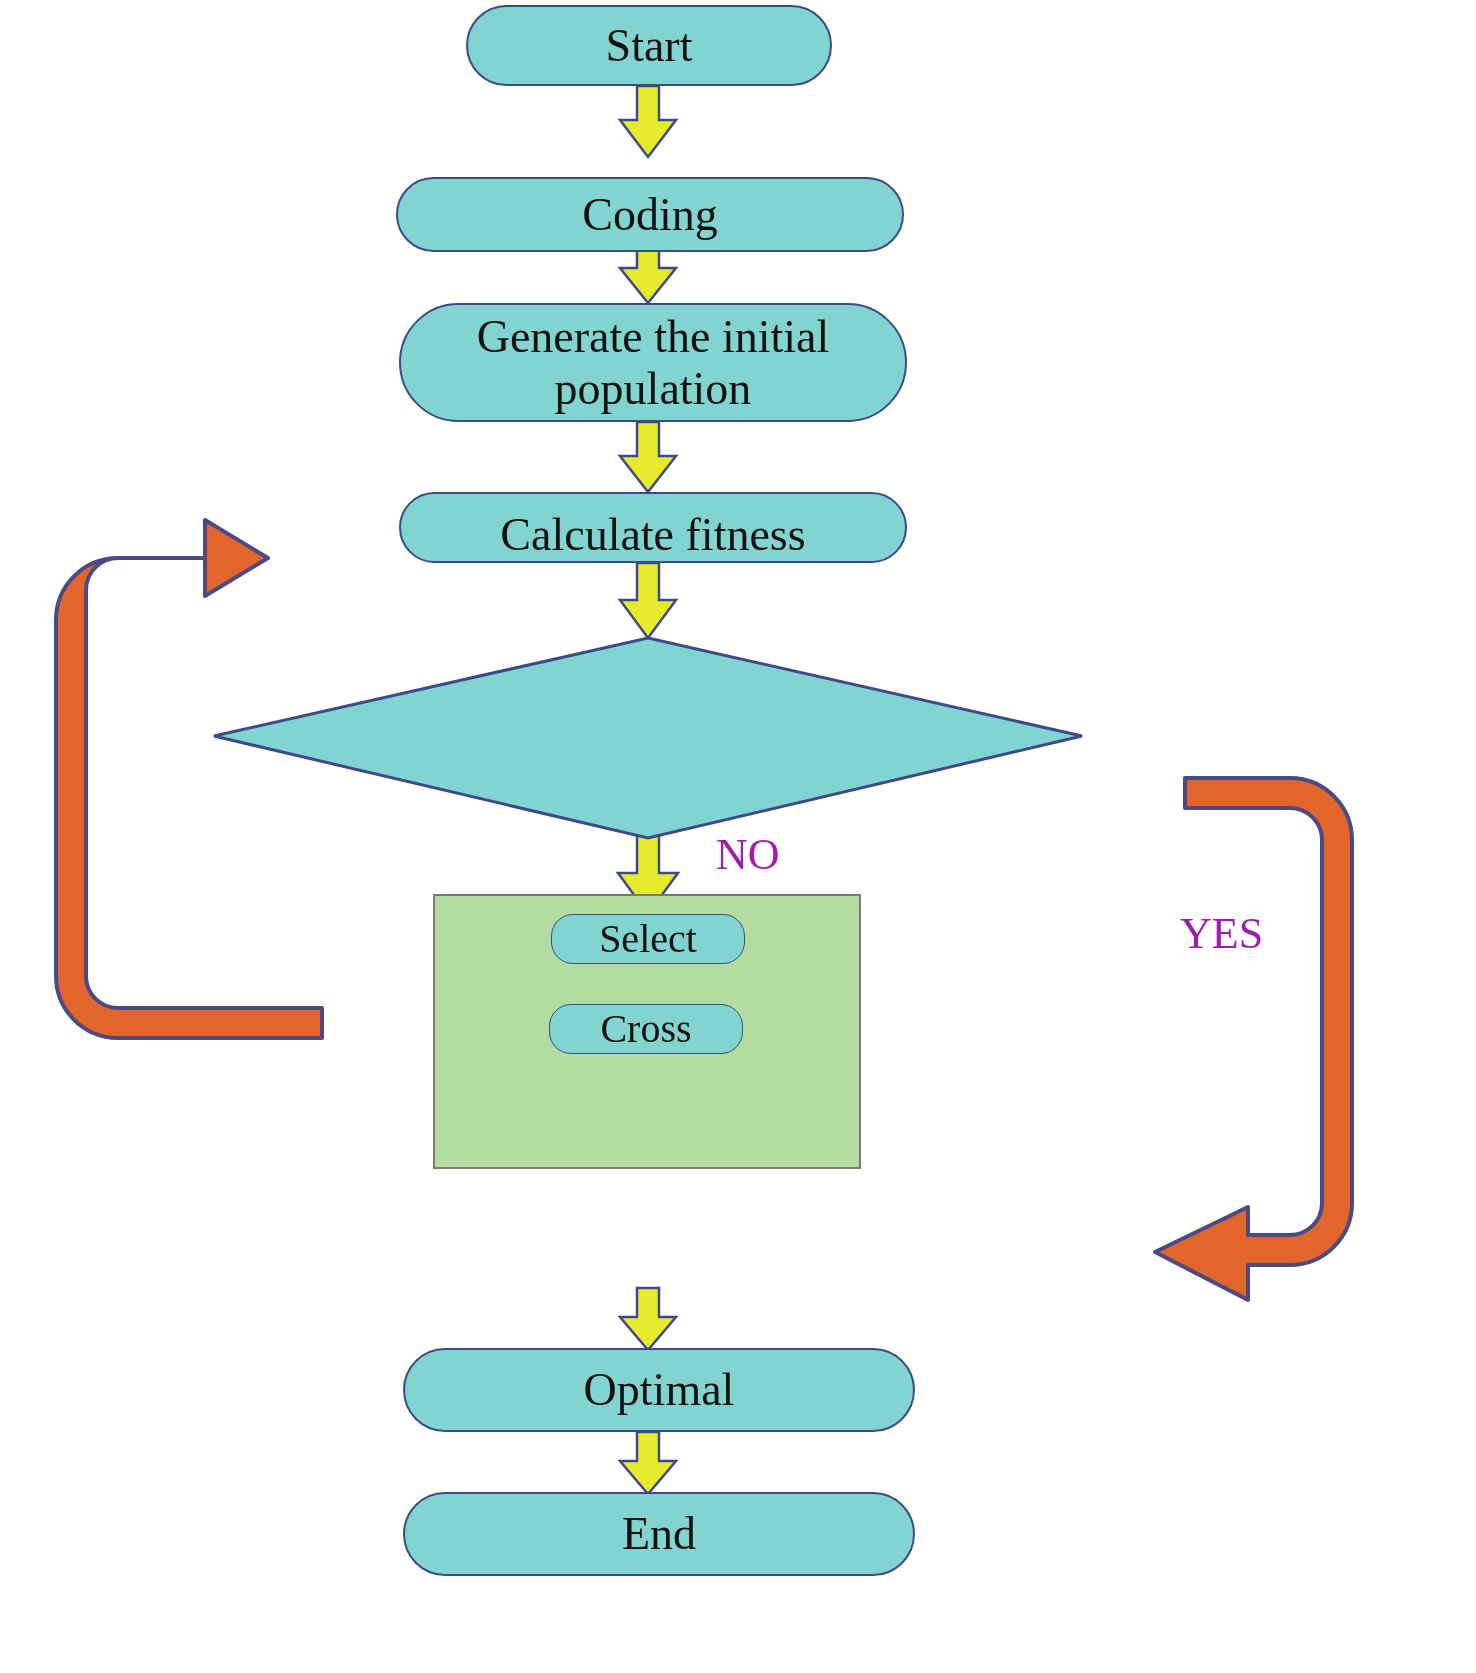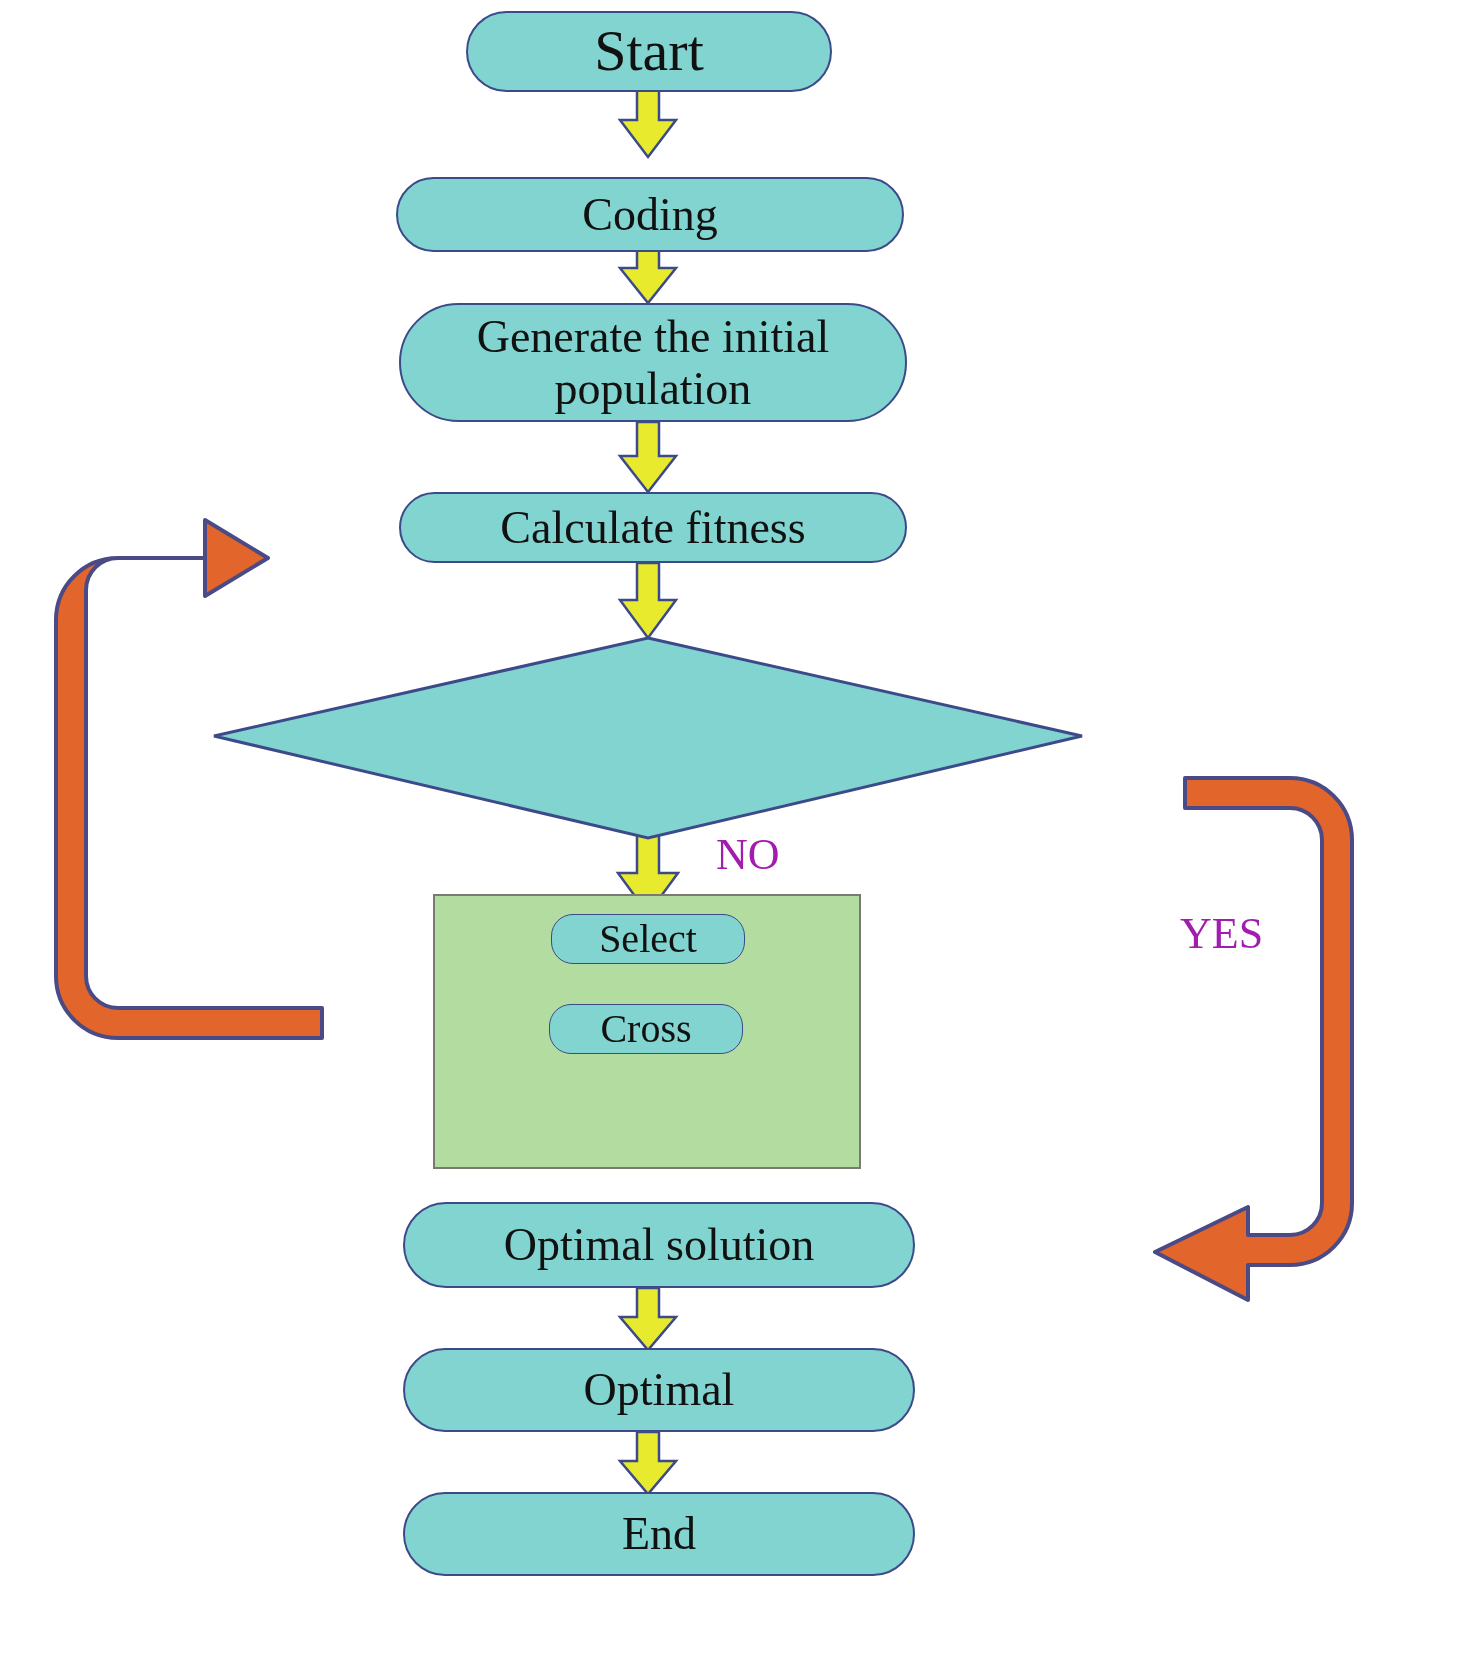--- a/index.html
+++ b/index.html
@@ -147,53 +147,50 @@
           Z" fill="#e2652b" stroke="#4a4a86" stroke-width="4" stroke-linejoin="round"></path>
     </g>
 
     <g>
       <polygon points="648,638 1082,736 648,838 214,736" fill="#81d4d0" stroke="#3d4a8a" stroke-width="3" stroke-linejoin="miter"></polygon>
     </g>
   </svg>
 
   <div class="group-box" style="left:433px; top:894px; width:428px; height:275px;"></div>
 
-  <div class="node" style="left:466px; top:5px; width:366px; height:81px; font-size:58px;margin-top:6px;">
+  <div class="node" style="left:466px; top:5px; width:366px; height:81px; font-size:46px;">
     <span>Start</span>
   </div>
 
   <div class="node" style="left:396px; top:157px; width:508px; height:75px; font-size:46px;margin-top:20px;">
     <span>Coding</span>
   </div>
 
   <div class="node" style="left:399px; top:303px; width:508px; height:119px; font-size:46px; padding:0 26px;">
     <span>Generate the initial population</span>
   </div>
 
-  <div class="node" style="left:399px; top:492px; width:508px; height:71px; font-size:46px;">
+  <div class="node" style="left:399px; top:492px; width:508px; height:71px; font-size:46px;align-items:flex-end;">
     <span>Calculate fitness</span>
   </div>
 
 
   <div class="label" style="left:716px; top:829px; font-size:44px;">NO</div>
 
   <div class="label" style="left:1180px; top:908px; font-size:44px;">YES</div>
 
   <div class="node small" style="left:551px; top:914px; width:194px; height:50px; font-size:40px;">
     <span>Select</span>
   </div>
 
   <div class="node small" style="left:549px; top:1004px; width:194px; height:50px; font-size:40px;">
     <span>Cross</span>
   </div>
 
 
-  <div class="node" style="left:403px; top:1202px; width:512px; height:86px; font-size:46px;">
-    <span>Optimal solution</span>
-  </div>
 
   <div class="node" style="left:403px; top:1348px; width:512px; height:84px; font-size:46px;">
     <span>Optimal</span>
   </div>
 
   <div class="node" style="left:403px; top:1492px; width:512px; height:84px; font-size:46px;">
     <span>End</span>
   </div>
 
 </div>

